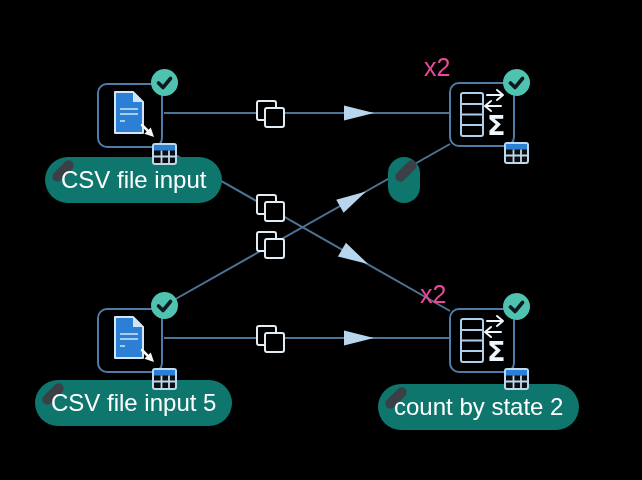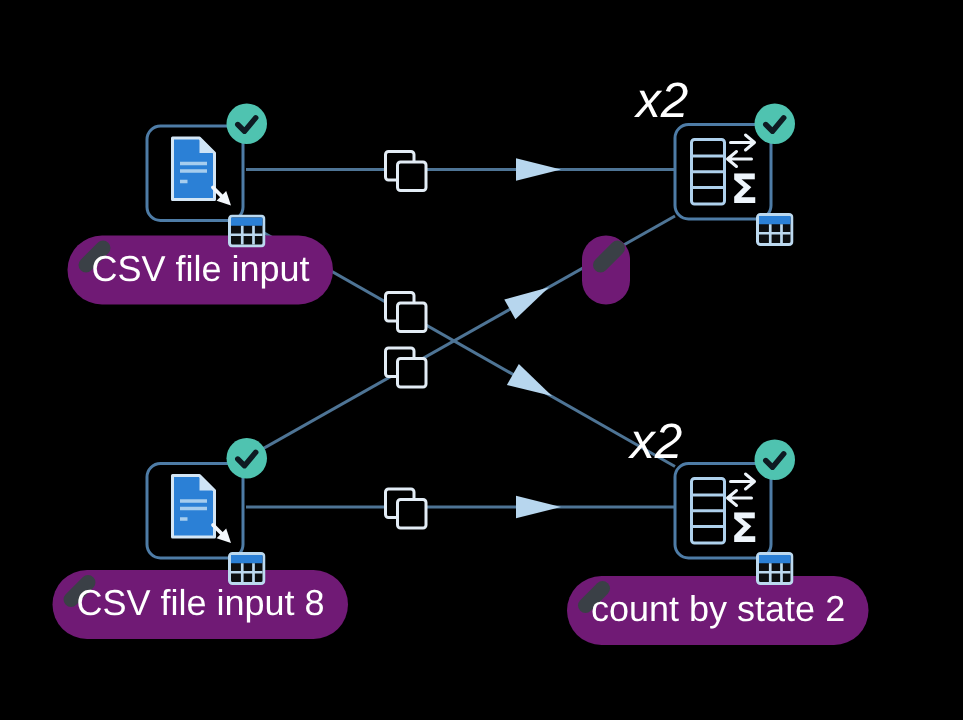--- a/index.html
+++ b/index.html
@@ -6,21 +6,21 @@
   #canvas{
     position:relative;width:642px;height:480px;background:#000;overflow:hidden;
     font-family:"Liberation Sans","DejaVu Sans",sans-serif;
   }
   
   #edges{position:absolute;left:0;top:0;z-index:1;}
 
   
   .pill{
     position:absolute;z-index:2;height:46px;border-radius:23px;
-    background:#701a75;color:#ffffff;font-size:24px;line-height:46px;
+    background:#0f766e;color:#ffffff;font-size:24px;line-height:46px;
     display:flex;align-items:center;justify-content:center;
     padding:0 16px;white-space:nowrap;
   }
   .pencil{
     position:absolute;left:5px;top:9px;width:26px;height:10px;
     background:#3a4046;border-radius:5px;transform:rotate(-45deg);
     transform-origin:50% 50%;
   }
   .pill span{position:relative;}
 
@@ -40,21 +40,21 @@
   }
   .node svg{position:absolute;left:-2.5px;top:-2.5px;overflow:visible;}
 
   .port{position:absolute;z-index:5;}
 
   .check{
     position:absolute;z-index:6;width:27px;height:27px;border-radius:50%;
     background:#4fc3b0;
   }
   .badge{
-    position:absolute;z-index:6;color:#ffffff;font-size:33px;line-height:26px;font-style:italic;
+    position:absolute;z-index:6;color:#ec4899;font-size:25px;line-height:26px;
   }
 </style>
 </head>
 <body>
 
 <div id="canvas">
 
   <svg id="edges" width="642" height="480" viewBox="0 0 642 480">
     <g stroke="#4e7495" stroke-width="2" fill="none">
       <path d="M164,113 L450,113"></path>
@@ -69,21 +69,21 @@
       <polygon points="374,338 344,330.5 344,345.5"></polygon>
     </g>
   </svg>
 
   <div class="pill" style="left:45px;top:157px;">
     <i class="pencil"></i>
     <span>CSV file input</span>
   </div>
   <div class="pill" style="left:35px;top:380px;">
     <i class="pencil"></i>
-    <span>CSV file input 8</span>
+    <span>CSV file input 5</span>
   </div>
   <div class="pill" style="left:388px;top:157px;">
     <i class="pencil"></i>
   </div>
   <div class="pill" style="left:378px;top:384px;">
     <i class="pencil"></i>
     <span>count by state 2</span>
   </div>
 
   <div class="copy" style="left:256px;top:100px;">

